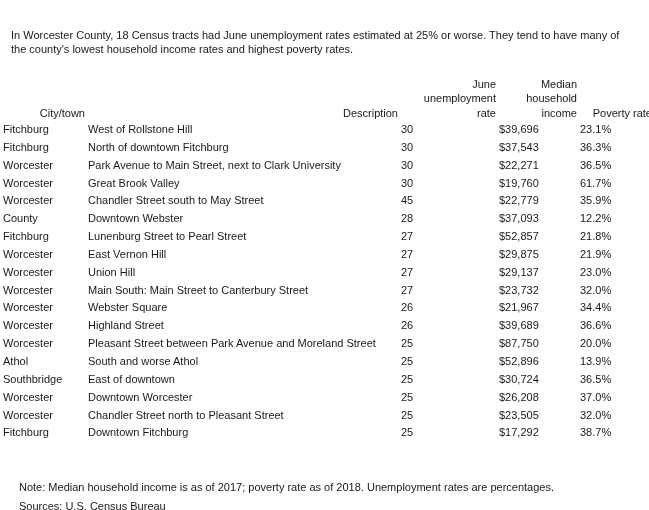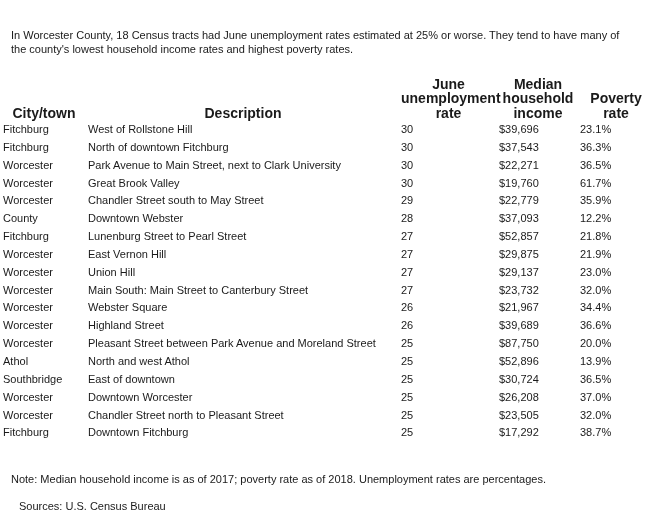--- a/index.html
+++ b/index.html
@@ -32,26 +32,26 @@
       border-collapse: collapse;
       table-layout: fixed;
       width: 652px;
     }
     table.data col.c-city { width: 85px; }
     table.data col.c-desc { width: 313px; }
     table.data col.c-unemp { width: 98px; }
     table.data col.c-inc { width: 81px; }
     table.data col.c-pov { width: 75px; }
     table.data th {
-      font-weight: bold;
-      text-align: center;
+      font-weight: normal;
+      text-align: right;
       vertical-align: bottom;
       padding: 0 0 0 3px;
       line-height: 14.5px;
-      font-size: 14px;
+      font-size: 11px;
       color: #1a1a1a;
       height: 44px;
       padding-bottom: 0px;
     }
     table.data td {
       padding: 0 0 0 3px;
       height: 17.85px;
       line-height: 17.85px;
       font-size: 11px;
       white-space: nowrap;
@@ -132,21 +132,21 @@
       <tr>
         <td>Worcester</td>
         <td>Great Brook Valley</td>
         <td>30</td>
         <td>$19,760</td>
         <td>61.7%</td>
       </tr>
       <tr>
         <td>Worcester</td>
         <td>Chandler Street south to May Street</td>
-        <td>29</td>
+        <td>45</td>
         <td>$22,779</td>
         <td>35.9%</td>
       </tr>
       <tr>
         <td>County</td>
         <td>Downtown Webster</td>
         <td>28</td>
         <td>$37,093</td>
         <td>12.2%</td>
       </tr>
@@ -194,21 +194,21 @@
       </tr>
       <tr>
         <td>Worcester</td>
         <td>Pleasant Street between Park Avenue and Moreland Street</td>
         <td>25</td>
         <td>$87,750</td>
         <td>20.0%</td>
       </tr>
       <tr>
         <td>Athol</td>
-        <td>North and west Athol</td>
+        <td>South and worse Athol</td>
         <td>25</td>
         <td>$52,896</td>
         <td>13.9%</td>
       </tr>
       <tr>
         <td>Southbridge</td>
         <td>East of downtown</td>
         <td>25</td>
         <td>$30,724</td>
         <td>36.5%</td>
@@ -230,14 +230,14 @@
       <tr>
         <td>Fitchburg</td>
         <td>Downtown Fitchburg</td>
         <td>25</td>
         <td>$17,292</td>
         <td>38.7%</td>
       </tr>
     </tbody>
 </table>
 
-<p class="note" style="margin:8px;">Note: Median household income is as of 2017; poverty rate as of 2018. Unemployment rates are percentages.</p>
+<p class="note" style="margin:16px;">Note: Median household income is as of 2017; poverty rate as of 2018. Unemployment rates are percentages.</p>
 <p class="source" style="margin:16px;">Sources: U.S. Census Bureau</p>
 
 </body></html>

